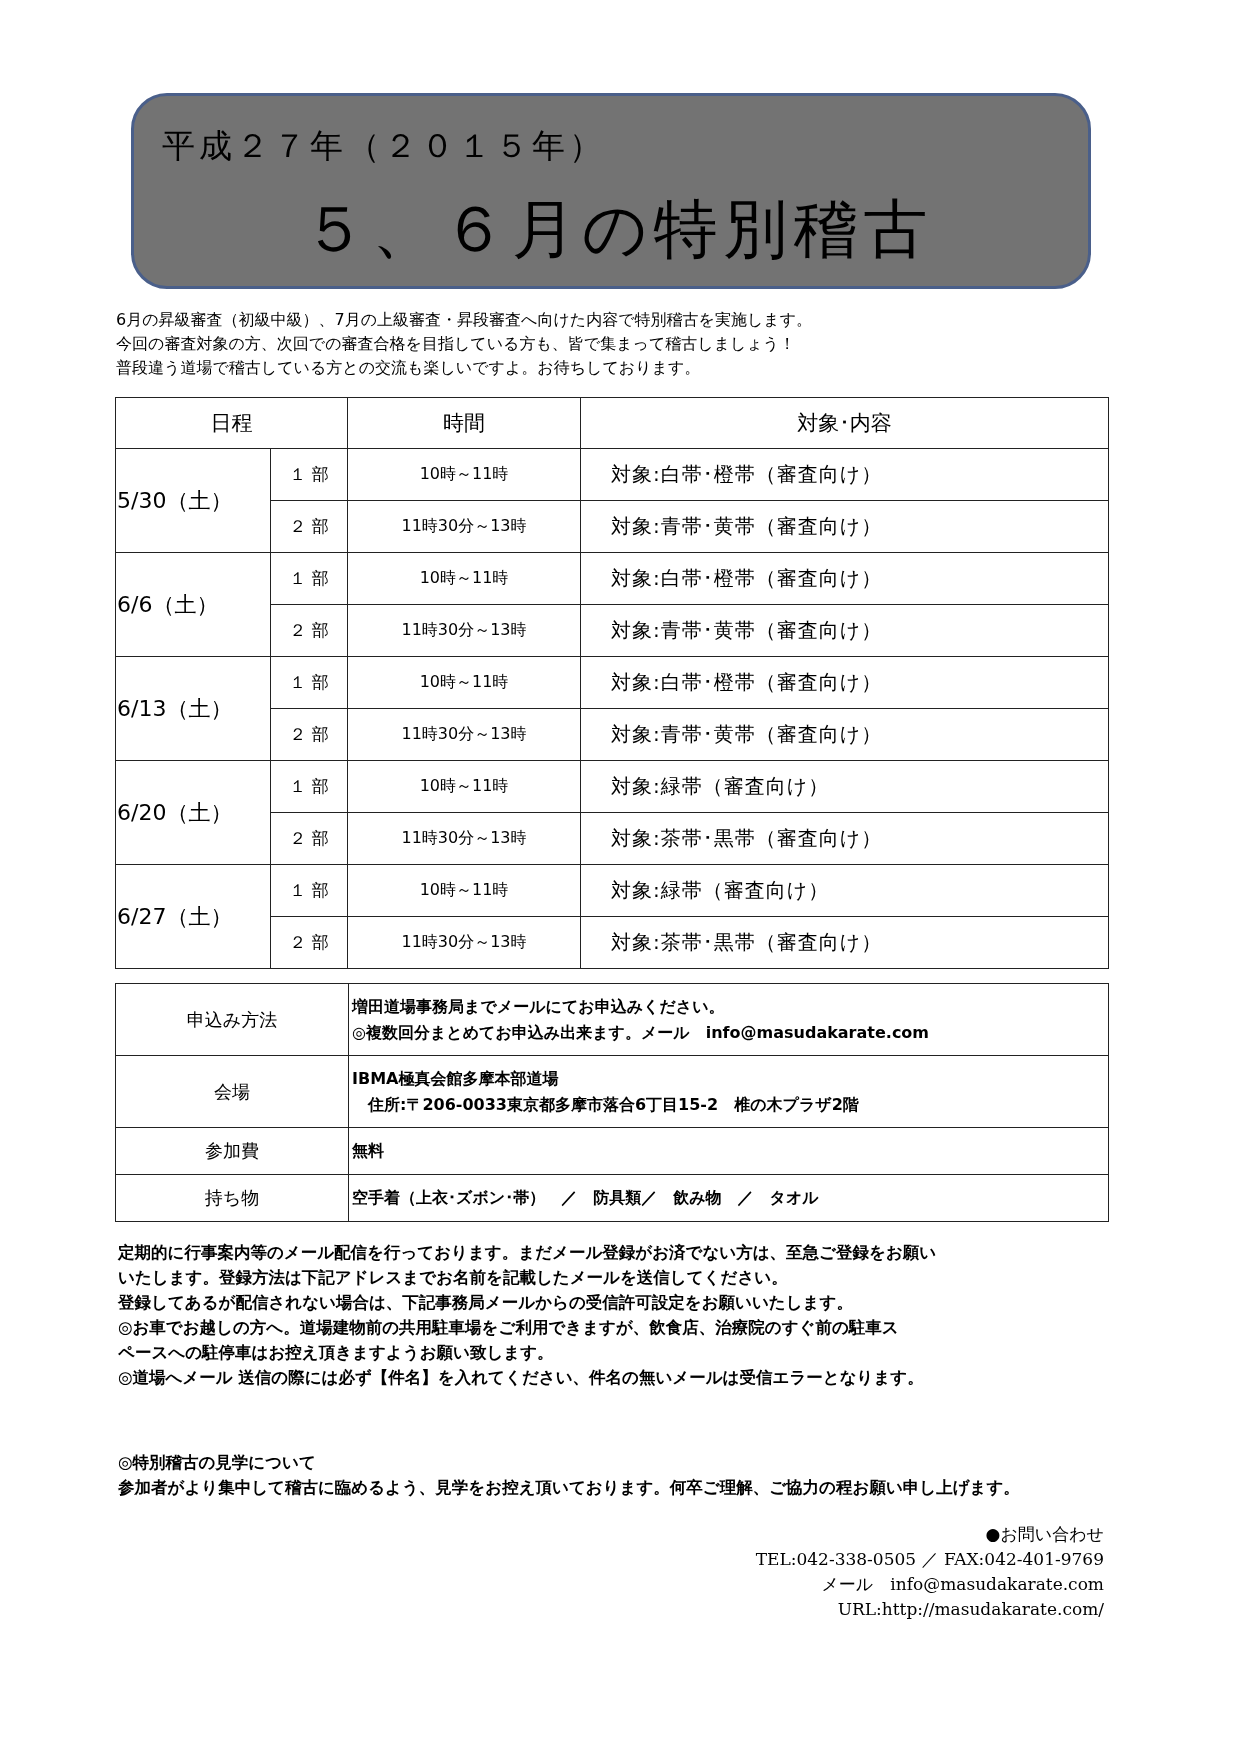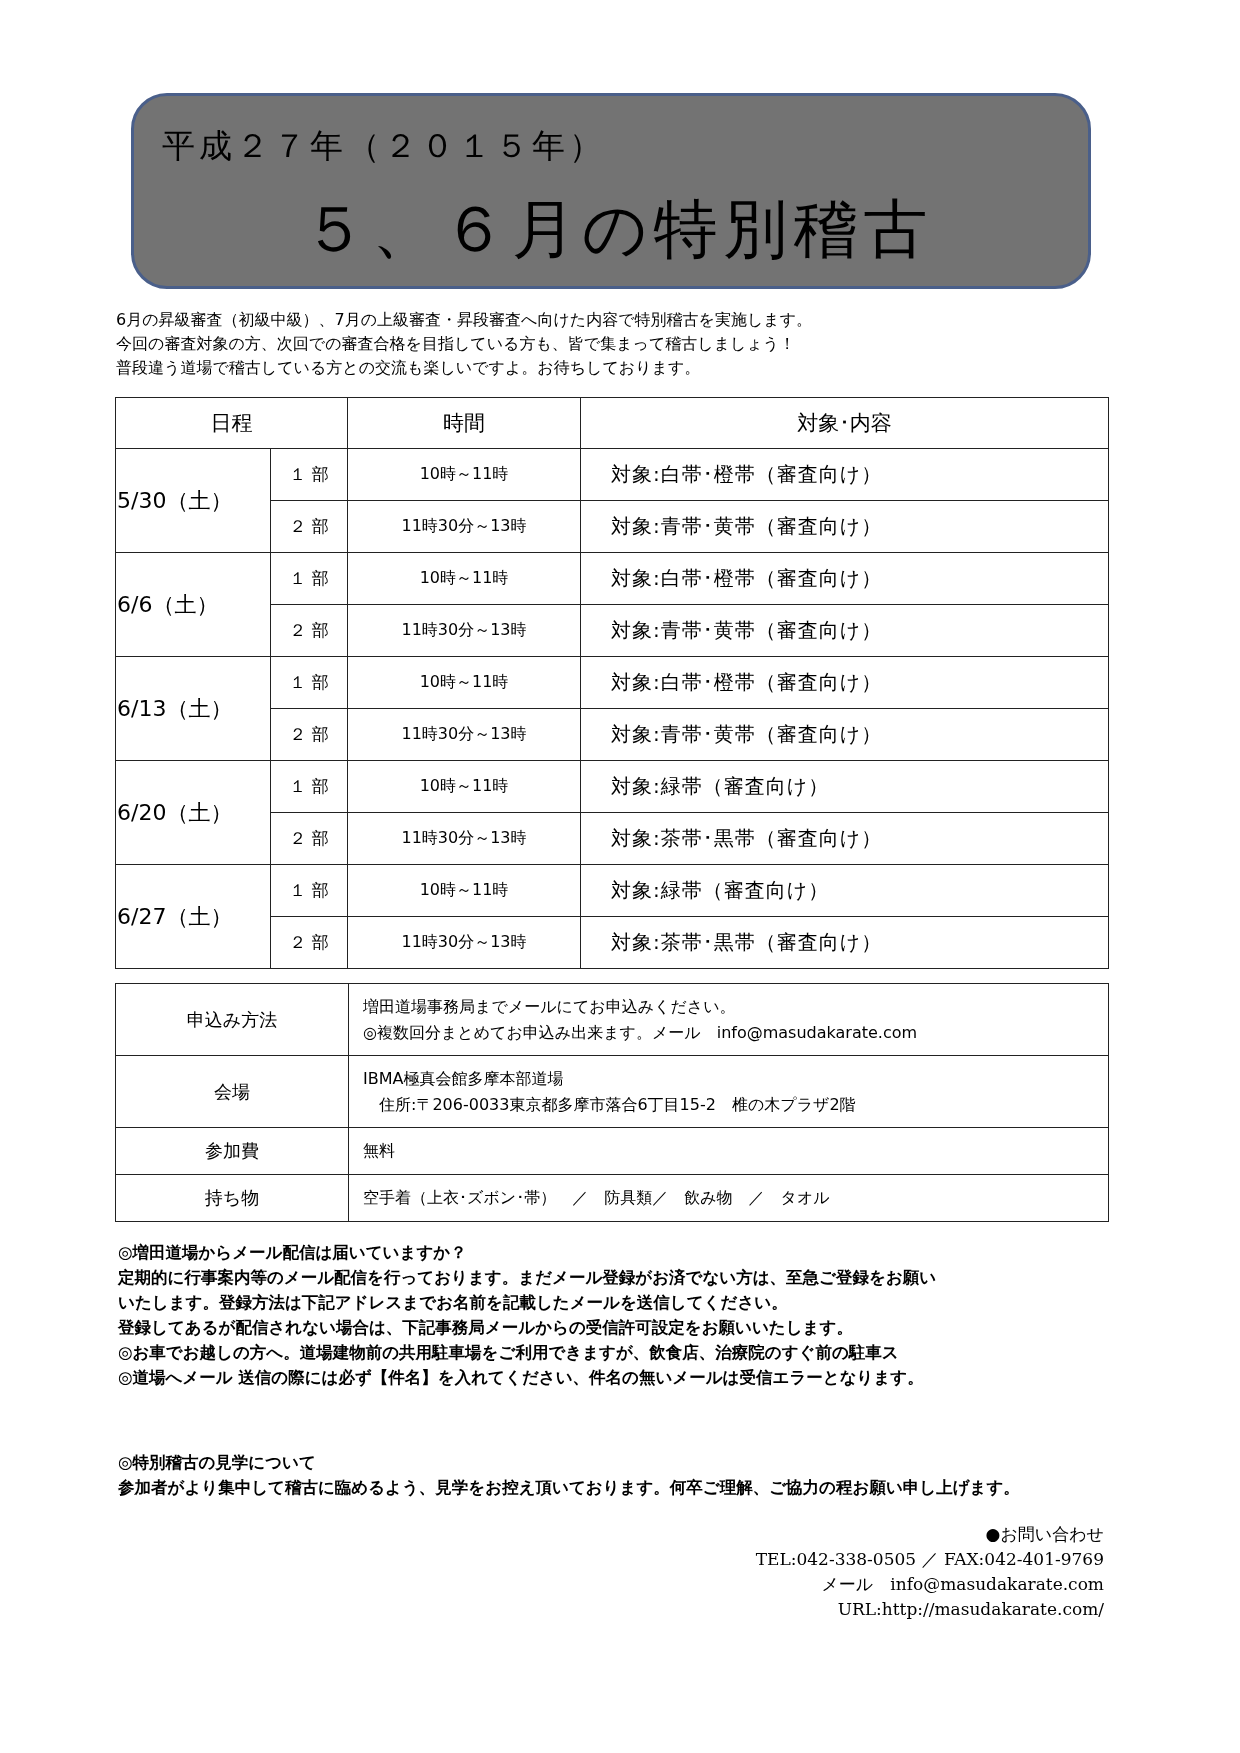--- a/index.html
+++ b/index.html
@@ -16,21 +16,21 @@
   td, th { border: 1.5px solid #222; font-weight: normal; }
   .sched { left: 115px; top: 397px; width: 994px; font-family: "DejaVu Sans", sans-serif; padding-left: 20px; }
   .sched th { height: 48px; font-size: 21px; }
   .sched td { height: 49px; font-size: 18px; }
   .sched td.date { width: 152px; text-align: left; font-size: 22px; }
   .sched td.part { width: 74px; text-align: center; font-size: 17px; }
   .sched td.time { width: 230px; text-align: center; font-size: 16px; }
   .sched td.target { padding-left: 30px; font-size: 20px; letter-spacing: 1px; }
   .info { left: 115px; top: 983px; width: 994px; font-family: "DejaVu Sans", sans-serif; font-size: 16px; }
   .info td.label { width: 230px; text-align: center; font-size: 18px; }
-  .info td.val { padding-left: 14px; line-height: 26px; }
+  .info td.val { padding-left: 3px; line-height: 26px; font-weight: bold; }
   .notes { position: absolute; left: 118px; top: 1240px; font-family: "DejaVu Sans", sans-serif; font-size: 16.5px; line-height: 25px; font-weight: bold; }
   .notes div { white-space: nowrap; }
   .obs { position: absolute; left: 118px; top: 1450px; font-family: "DejaVu Sans", sans-serif; font-size: 16.5px; line-height: 25px; font-weight: bold; }
   .contact { position: absolute; right: 136px; top: 1522px; text-align: right; font-family: "DejaVu Serif", "Liberation Serif", serif; font-size: 17px; line-height: 25px; }
   .contact .email { font-weight: normal; }
 </style>
 </head>
 <body>
 
 <div class="title-box">
@@ -130,25 +130,25 @@
     <td class="val">無料</td>
   </tr>
   <tr style="height:47px;">
     <td class="label">持ち物</td>
     <td class="val">空手着（上衣･ズボン･帯）　／　防具類／　飲み物　／　タオル</td>
   </tr>
 </tbody>
   </table>
 
 <div class="notes">
-  <div>◎増田道場からメール配信は届いていますか？</div>
   <div>定期的に行事案内等のメール配信を行っております。まだメール登録がお済でない方は、至急ご登録をお願い</div>
   <div>いたします。登録方法は下記アドレスまでお名前を記載したメールを送信してください。</div>
   <div>登録してあるが配信されない場合は、下記事務局メールからの受信許可設定をお願いいたします。</div>
   <div>◎お車でお越しの方へ。道場建物前の共用駐車場をご利用できますが、飲食店、治療院のすぐ前の駐車ス</div>
+  <div>ペースへの駐停車はお控え頂きますようお願い致します。</div>
   <div>◎道場へメール 送信の際には必ず【件名】を入れてください、件名の無いメールは受信エラーとなります。</div>
 </div>
 
 <div class="obs">
   <div>◎特別稽古の見学について</div>
   <div>参加者がより集中して稽古に臨めるよう、見学をお控え頂いております。何卒ご理解、ご協力の程お願い申し上げます。</div>
 </div>
 
 <div class="contact">
   <div>●お問い合わせ</div>

